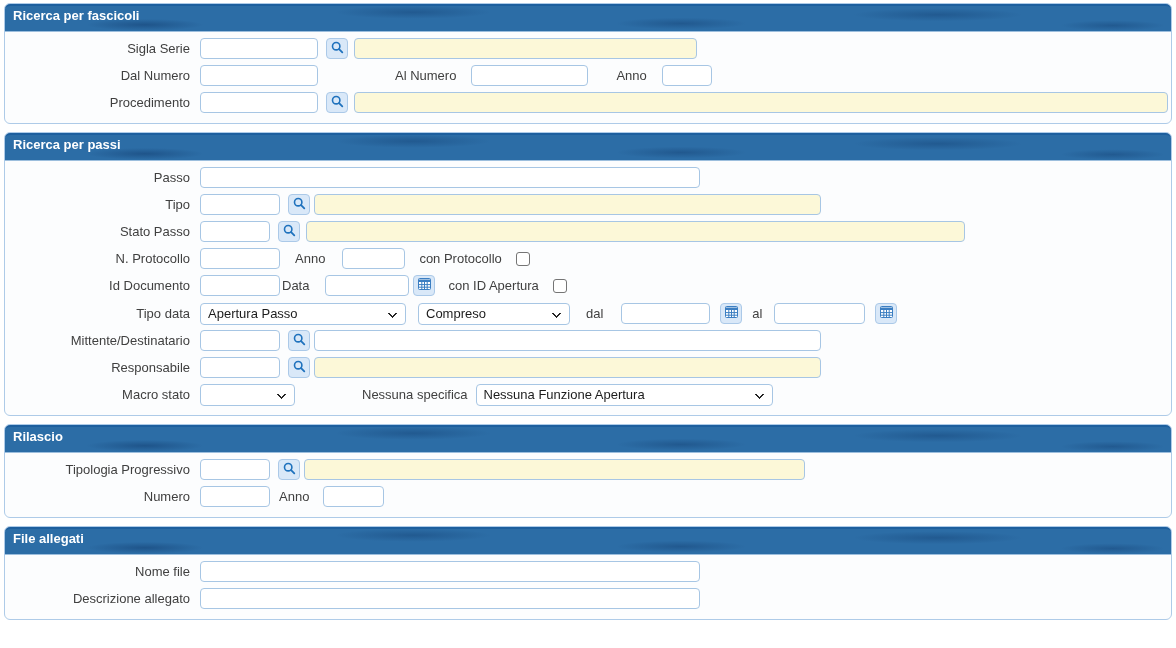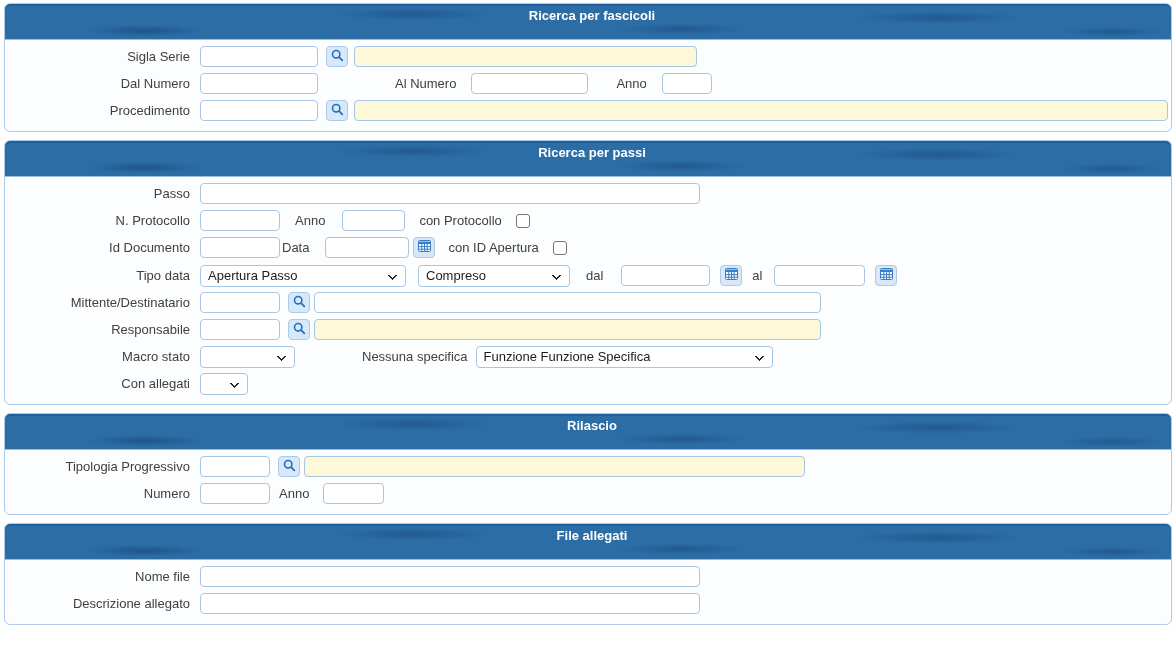--- a/index.html
+++ b/index.html
@@ -11,33 +11,33 @@
     font-size: 13px; color: #404040;
   }
   .section {
     width: 1168px;
     border: 1px solid #aecbe8;
     border-radius: 6px;
     background: #fcfdfe;
     margin-bottom: 8px;
   }
   .hdr {
-    height: 36px;
+    height: 28px;
     border-radius: 5px 5px 0 0;
     border-top: 2px solid #1d5f9e;
     border-bottom: 1px solid #9cbedd;
     background-color: #2c6da6;
     background-image:
       radial-gradient(ellipse 90px 9px at 12% 75%, rgba(14,54,104,.45), transparent 65%),
       radial-gradient(ellipse 120px 10px at 35% 25%, rgba(14,54,104,.35), transparent 65%),
       radial-gradient(ellipse 100px 9px at 58% 70%, rgba(17,58,108,.40), transparent 65%),
       radial-gradient(ellipse 130px 10px at 80% 35%, rgba(14,54,104,.35), transparent 65%),
       radial-gradient(ellipse 80px 8px at 95% 78%, rgba(14,54,104,.35), transparent 65%);
     color: #ffffff; font-weight: bold; font-size: 13px;
-    line-height: 19px; padding-left: 8px; text-align: center;
+    line-height: 19px; padding-left: 8px;
   }
   .bd { padding: 6px 0 4px 0; }
   .row { display: flex; align-items: center; height: 21px; margin-bottom: 6px; }
   .lbl { flex: none; width: 195px; padding-right: 10px; text-align: right; color: #404040; white-space: nowrap; }
   .ilbl { color: #404040; white-space: nowrap; }
   .inp {
     height: 21px; border: 1px solid #a7c6e4; border-radius: 4px;
     background: #ffffff; padding: 0 6px; font: 13px "Liberation Sans", sans-serif;
     color: #222222; outline: none; flex: none;
   }
@@ -112,20 +112,42 @@
 <div class="section">
   <div class="hdr">
     <span>Ricerca per passi</span>
   </div>
   <div class="bd">
     <div class="row">
       <span class="lbl">Passo</span>
       <input class="inp" style="width: 500px;" value="">
     </div>
     <div class="row">
+      <span class="lbl">Tipo</span>
+      <input class="inp" style="width: 80px;" value="">
+      <button class="btn">
+        <span><svg width="13" height="13" viewBox="0 0 13 13">
+              <circle cx="5.2" cy="5.2" r="3.7" fill="none" stroke="#1f72bd" stroke-width="1.6"></circle>
+              <line x1="8.1" y1="8.1" x2="11.3" y2="11.3" stroke="#1f72bd" stroke-width="1.8" stroke-linecap="round"></line>
+            </svg></span>
+      </button>
+      <input class="inp ylw" style="width: 507px; margin-left: 4px;" readonly="" value="">
+    </div>
+    <div class="row">
+      <span class="lbl">Stato Passo</span>
+      <input class="inp" style="width: 70px;" value="">
+      <button class="btn">
+        <span><svg width="13" height="13" viewBox="0 0 13 13">
+              <circle cx="5.2" cy="5.2" r="3.7" fill="none" stroke="#1f72bd" stroke-width="1.6"></circle>
+              <line x1="8.1" y1="8.1" x2="11.3" y2="11.3" stroke="#1f72bd" stroke-width="1.8" stroke-linecap="round"></line>
+            </svg></span>
+      </button>
+      <input class="inp ylw" style="width: 659px; margin-left: 6px;" readonly="" value="">
+    </div>
+    <div class="row">
       <span class="lbl">N. Protocollo</span>
       <input class="inp" style="width: 80px;" value="">
       <span class="ilbl" style="margin-left:15px">Anno</span>
       <input class="inp" style="width: 63px; margin-left: 17px;" value="">
       <span class="ilbl" style="margin-left:14px">con Protocollo</span>
       <span class="cb" style="margin-left:14px"></span>
     </div>
     <div class="row">
       <span class="lbl">Id Documento</span>
       <input class="inp" style="width: 80px;" value="">
@@ -193,28 +215,21 @@
       <input class="inp ylw" style="width: 507px; margin-left: 4px;" readonly="" value="">
     </div>
     <div class="row">
       <span class="lbl">Macro stato</span>
       <div class="sel" style="width:95px">
         <span></span>
         <span class="chev"></span>
       </div>
       <span class="ilbl" style="margin-left:67px">Nessuna specifica</span>
       <div class="sel" style="width:297px;margin-left:8px">
-        <span>Funzione Funzione Specifica</span>
-        <span class="chev"></span>
-      </div>
-    </div>
-    <div class="row">
-      <span class="lbl">Con allegati</span>
-      <div class="sel" style="width:48px">
-        <span></span>
+        <span>Nessuna Funzione Apertura</span>
         <span class="chev"></span>
       </div>
     </div>
   </div>
 </div>
 
 <div class="section">
   <div class="hdr">
     <span>Rilascio</span>
   </div>

